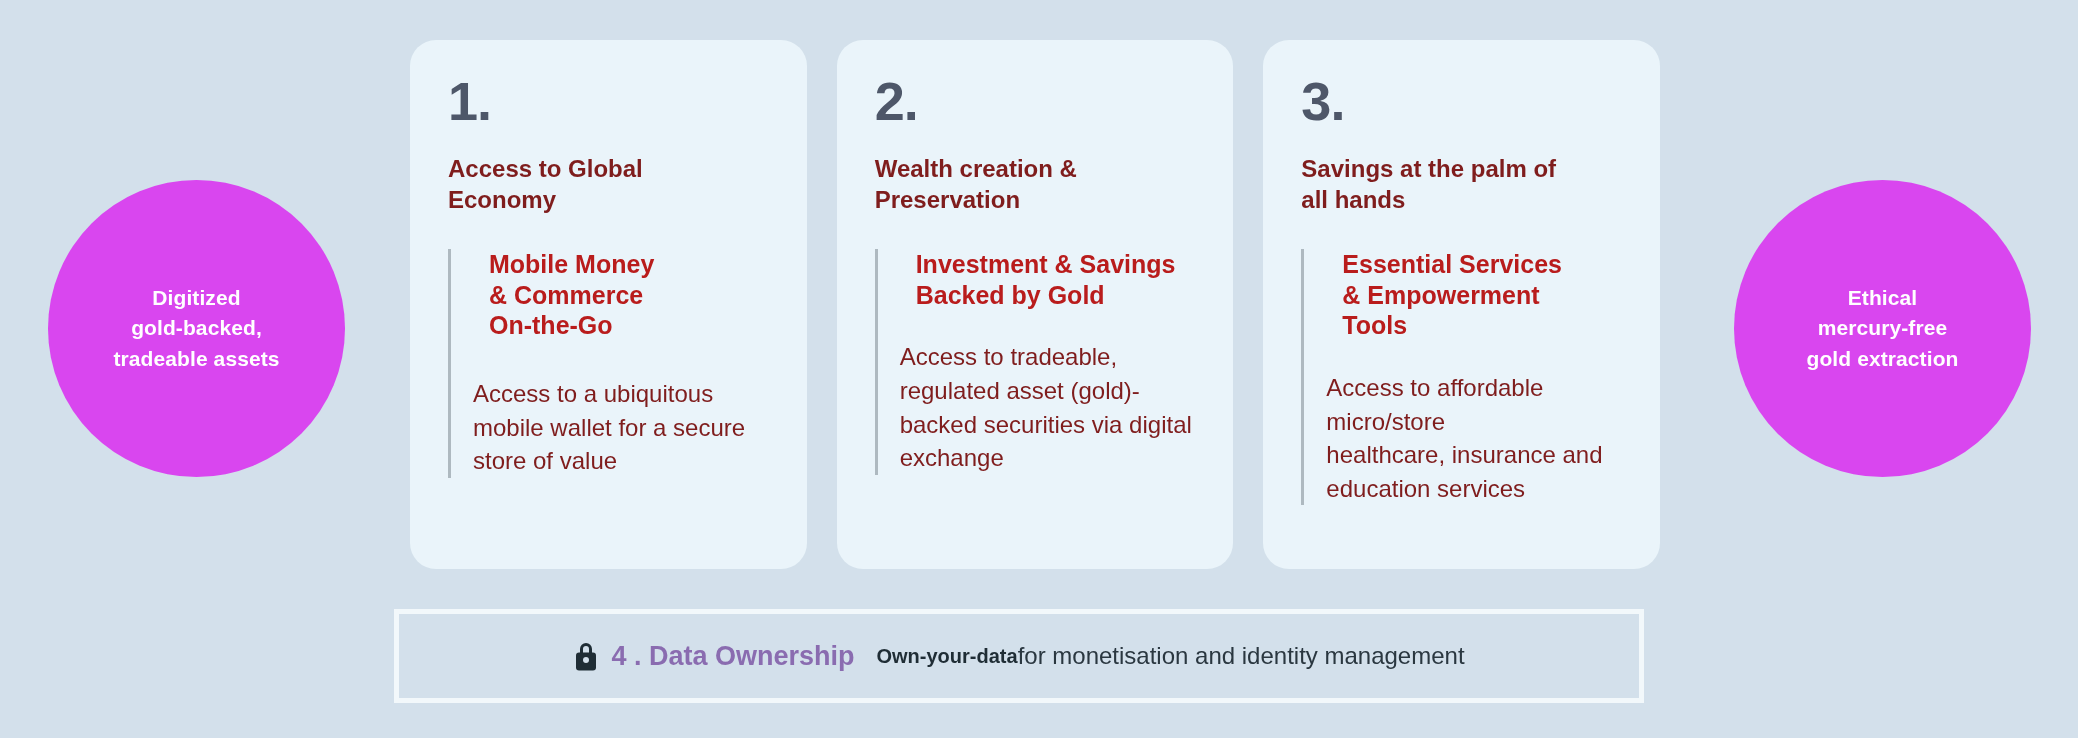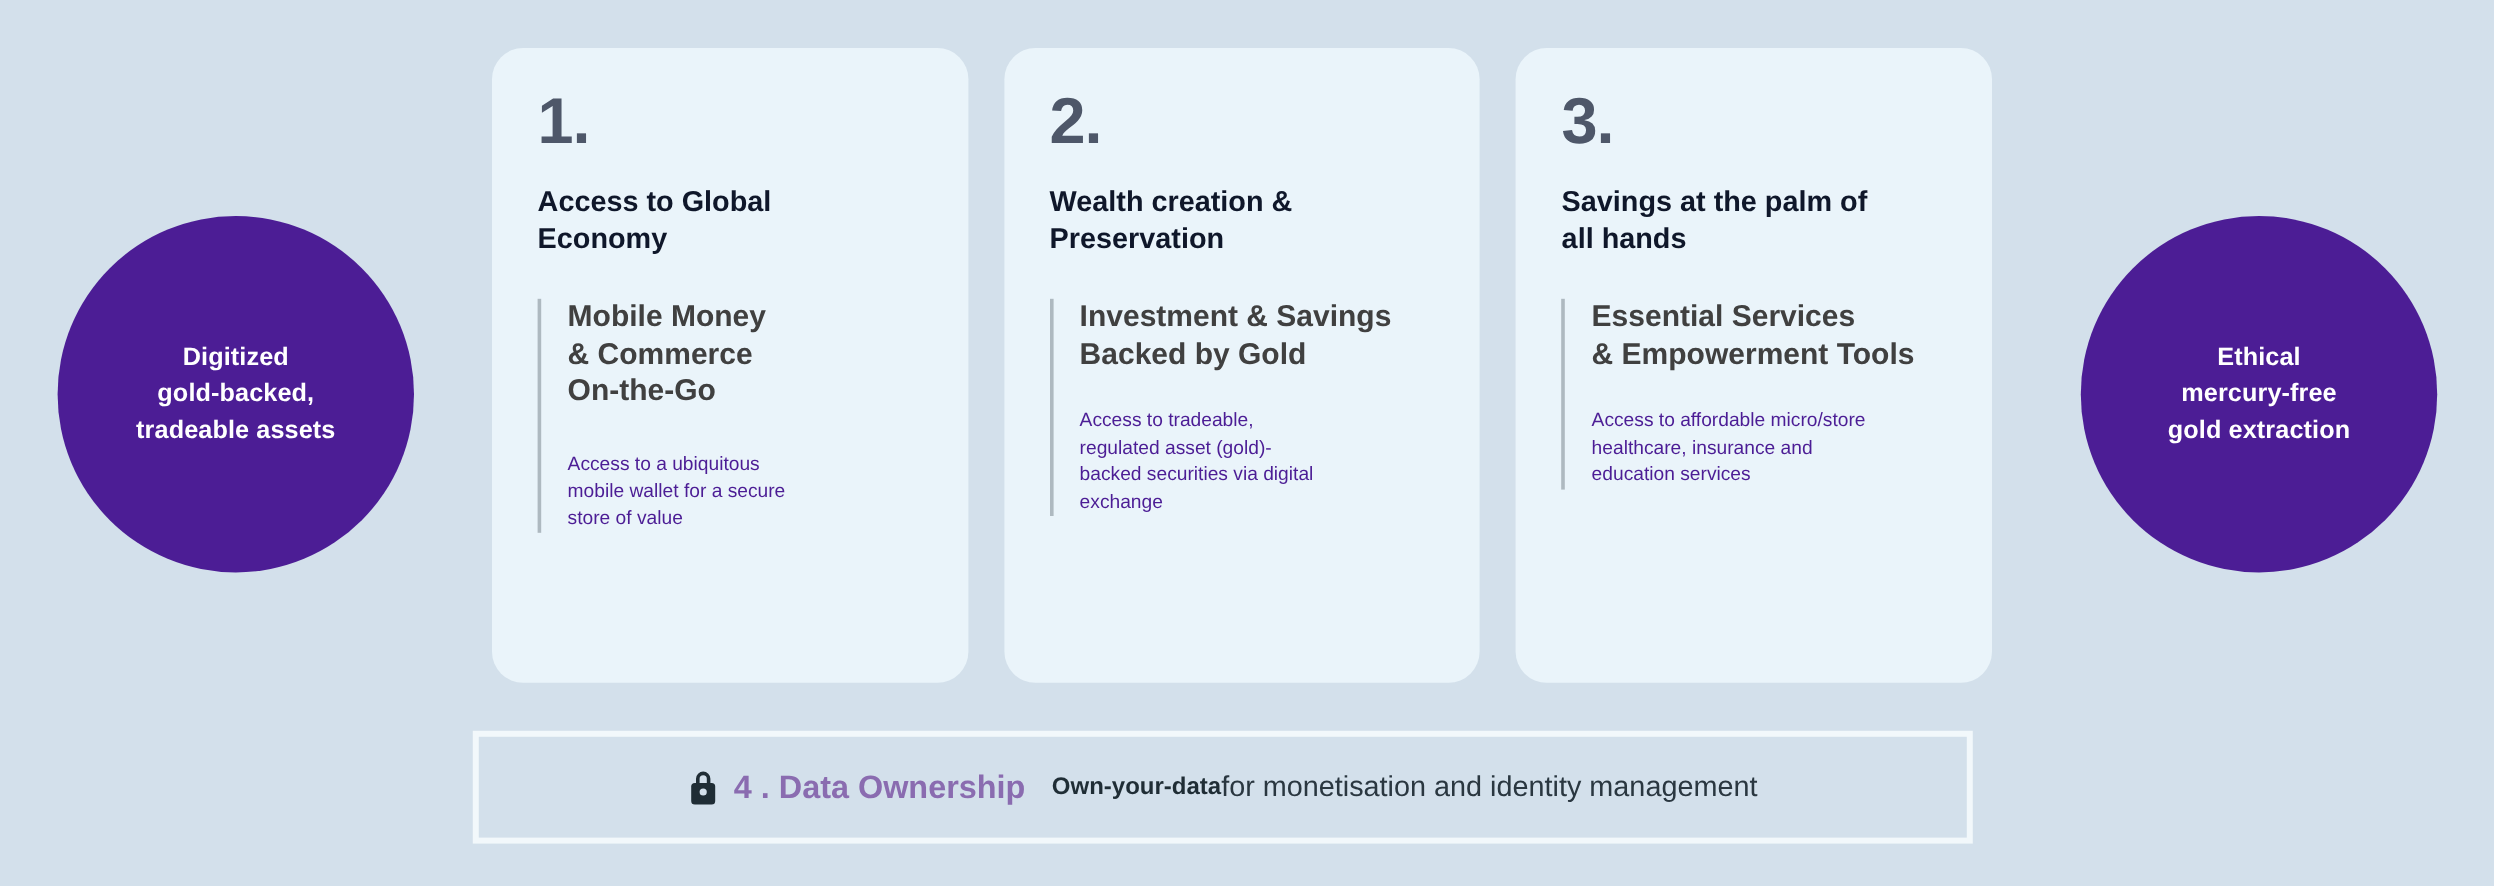--- a/index.html
+++ b/index.html
@@ -16,21 +16,21 @@
   .stage {
     position: relative;
     width: 2078px;
     height: 738px;
   }
 
   
   .circle {
     position: absolute;
     border-radius: 50%;
-    background: #4c1d95;
+    background: #d946ef;
     display: flex;
     align-items: center;
     justify-content: center;
     text-align: center;
   }
   .circle-text {
     color: #ffffff;
     font-weight: bold;
     font-size: 21px;
     line-height: 1.45;
@@ -70,42 +70,42 @@
   }
   .card-number {
     color: #4e5769;
     font-size: 54px;
     font-weight: bold;
     line-height: 1;
     margin: 0 0 26px 0;
     letter-spacing: -1px;
   }
   .card-subtitle {
-    color: #0f172a;
+    color: #7f1d1d;
     font-size: 24px;
     font-weight: bold;
     line-height: 1.28;
     margin: 0 0 34px 0;
     white-space: pre-line;
   }
   .card-body {
     border-left: 3px solid #aeb9c0;
     padding-left: 22px;
   }
   .card-heading {
-    color: #404040;
+    color: #b91c1c;
     font-size: 25px;
     font-weight: bold;
     line-height: 1.22;
-    margin: 0;
+    margin: 16px;
     white-space: pre-line;
   }
   .card-desc {
-    color: #4c1d95;
-    font-size: 16px;
+    color: #7f1d1d;
+    font-size: 24px;
     line-height: 1.40;
     margin: 36px 0 0 0;
     white-space: pre-line;
     font-weight: normal;
   }
   .card:nth-child(2) .card-desc { margin-top: 30px; }
   .card:nth-child(3) .card-desc { margin-top: 30px; }
 
   
   .bottom-bar {

